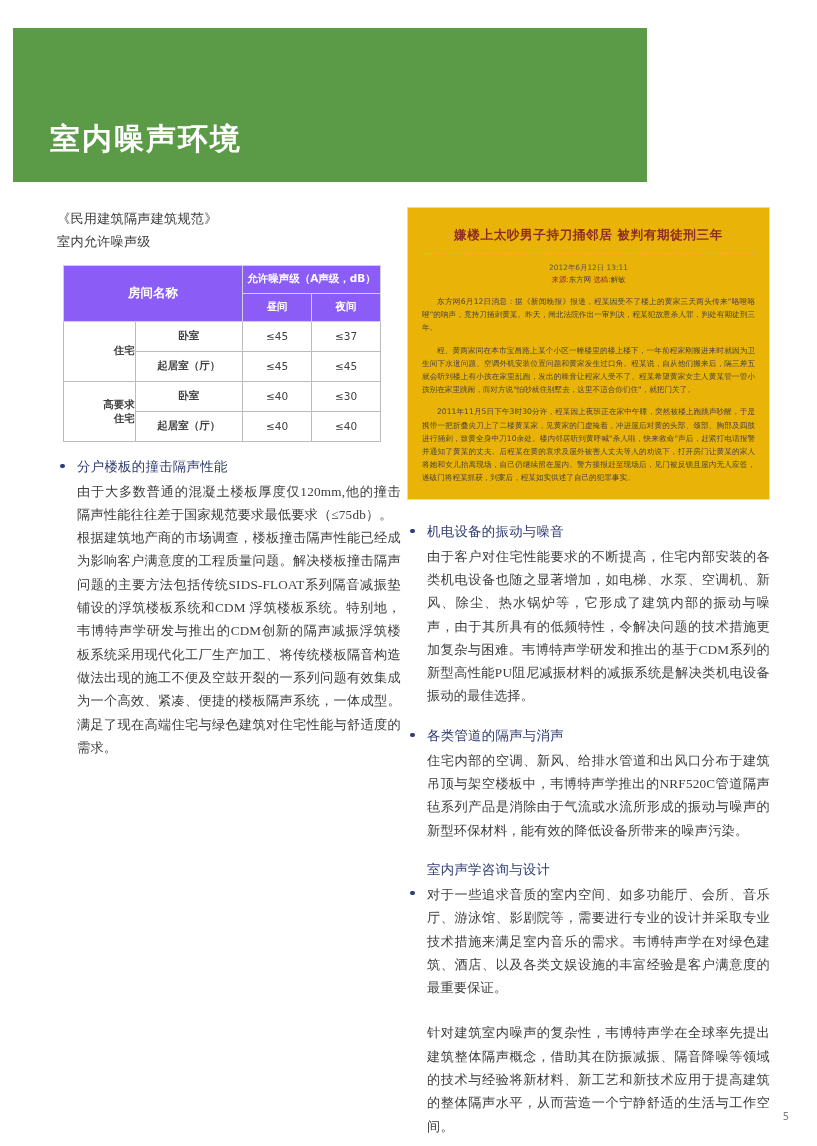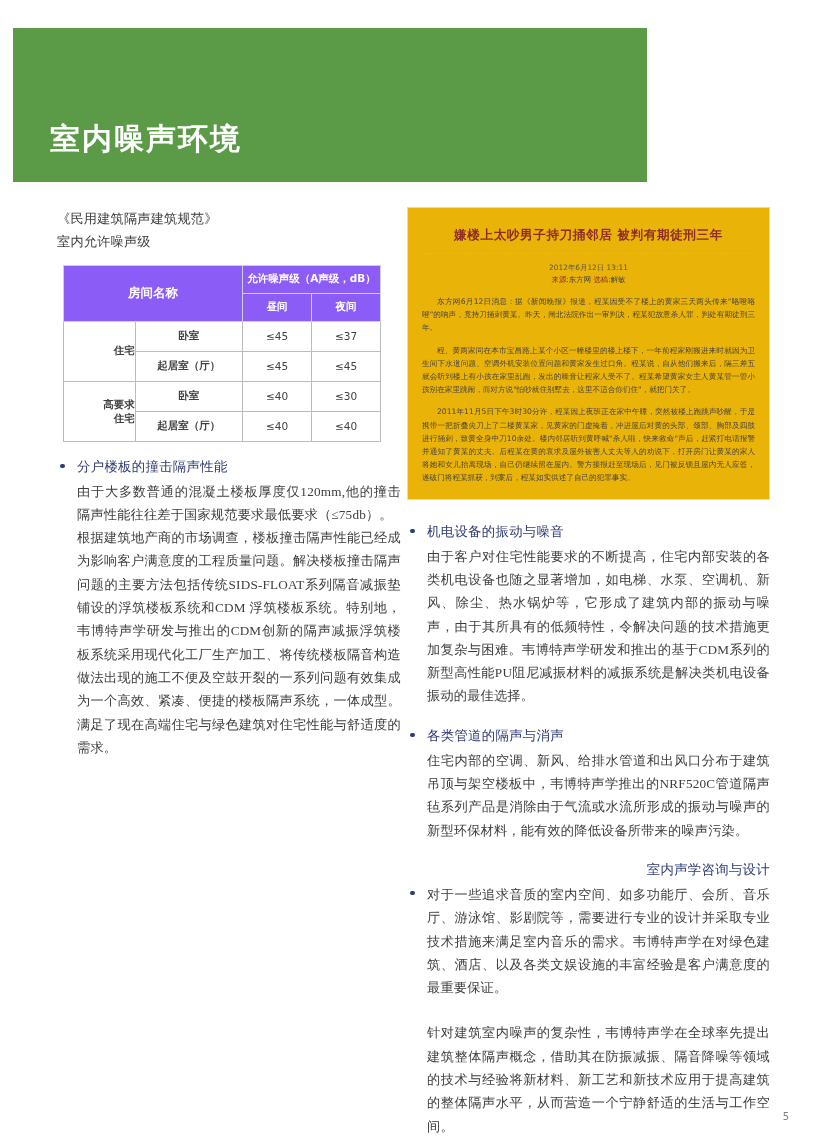--- a/index.html
+++ b/index.html
@@ -90,21 +90,21 @@
     font-size:13.4px;
     color:#2f3b73;
     line-height:20px;
     letter-spacing:0.3px;
   }
   .blk-head .dot{
     position:absolute;left:3px;top:7px;
     width:4.5px;height:4.5px;border-radius:50%;
     background:#2f3b73;
   }
-  .blk-head.nodot{padding-left:20px;text-align:right;}
+  .blk-head.nodot{padding-left:20px;}
   .blk-body{padding-left:20px;margin-top:3px;}
   .blk-body p.body{font-size:13.2px;line-height:23.3px;}
 
   
   .para-bullet{position:relative;padding-left:20px;}
   .para-bullet .dot{
     position:absolute;left:3px;top:8px;
     width:4.5px;height:4.5px;border-radius:50%;
     background:#2f3b73;
   }

